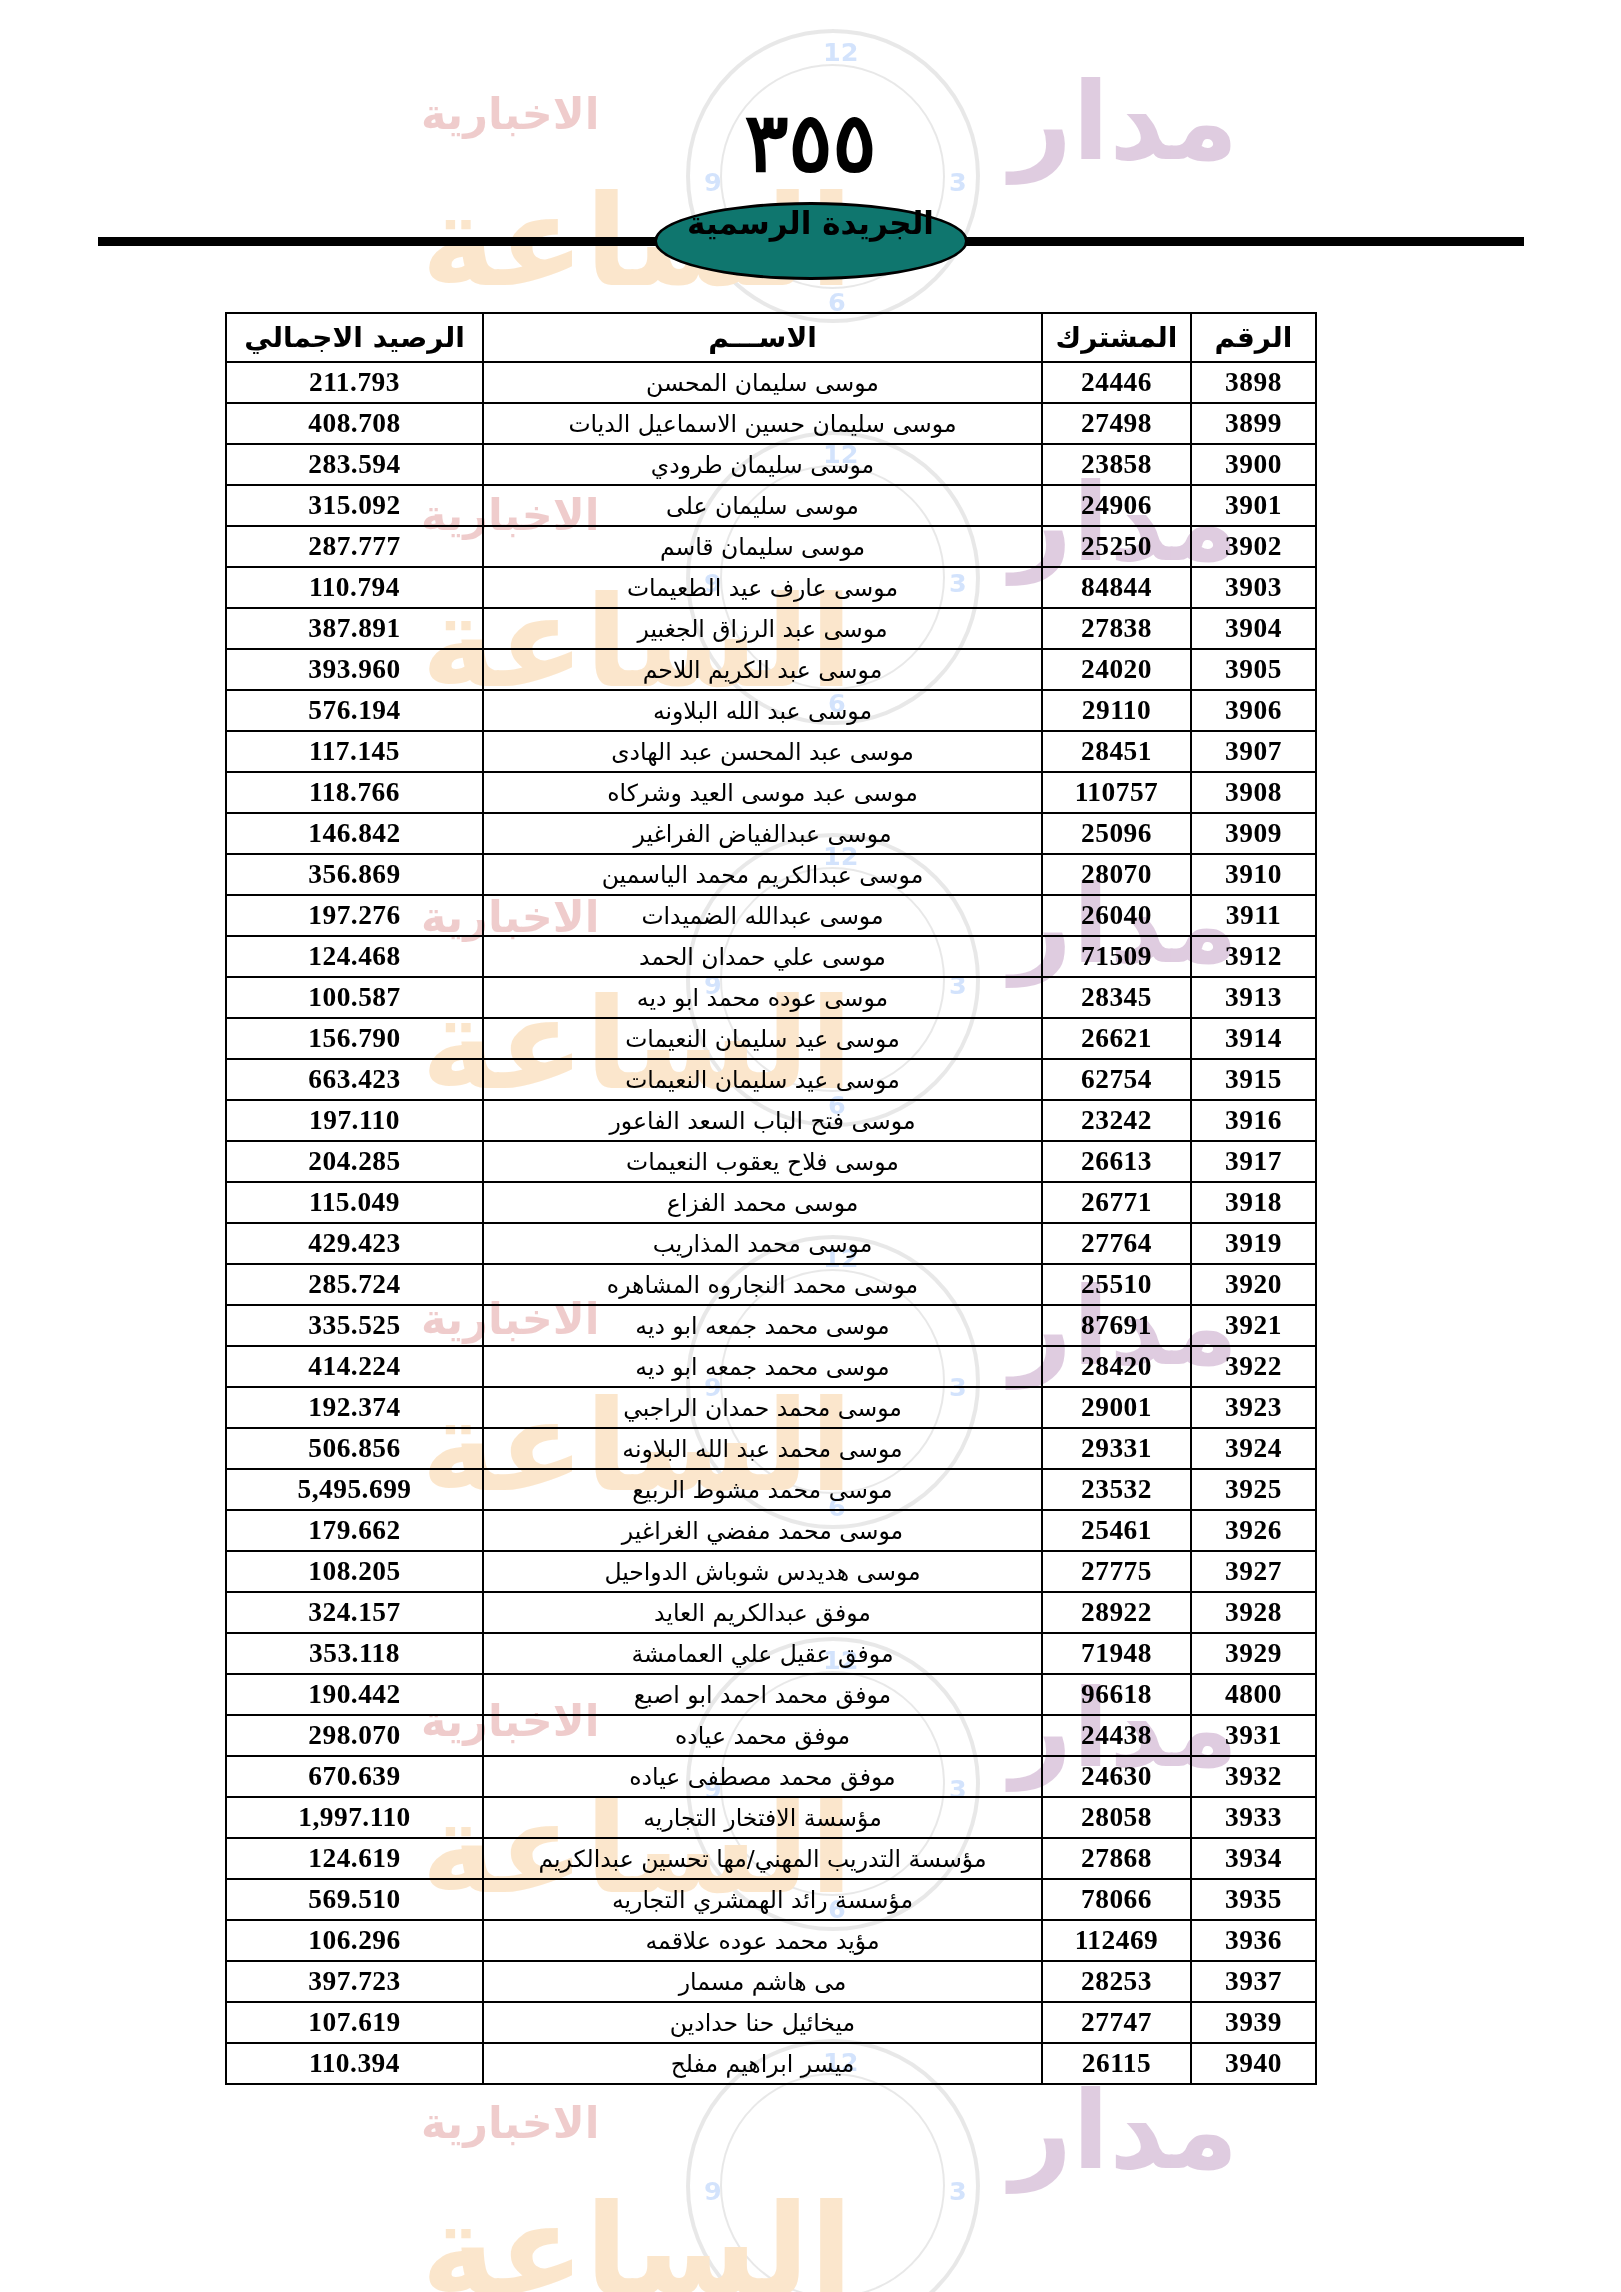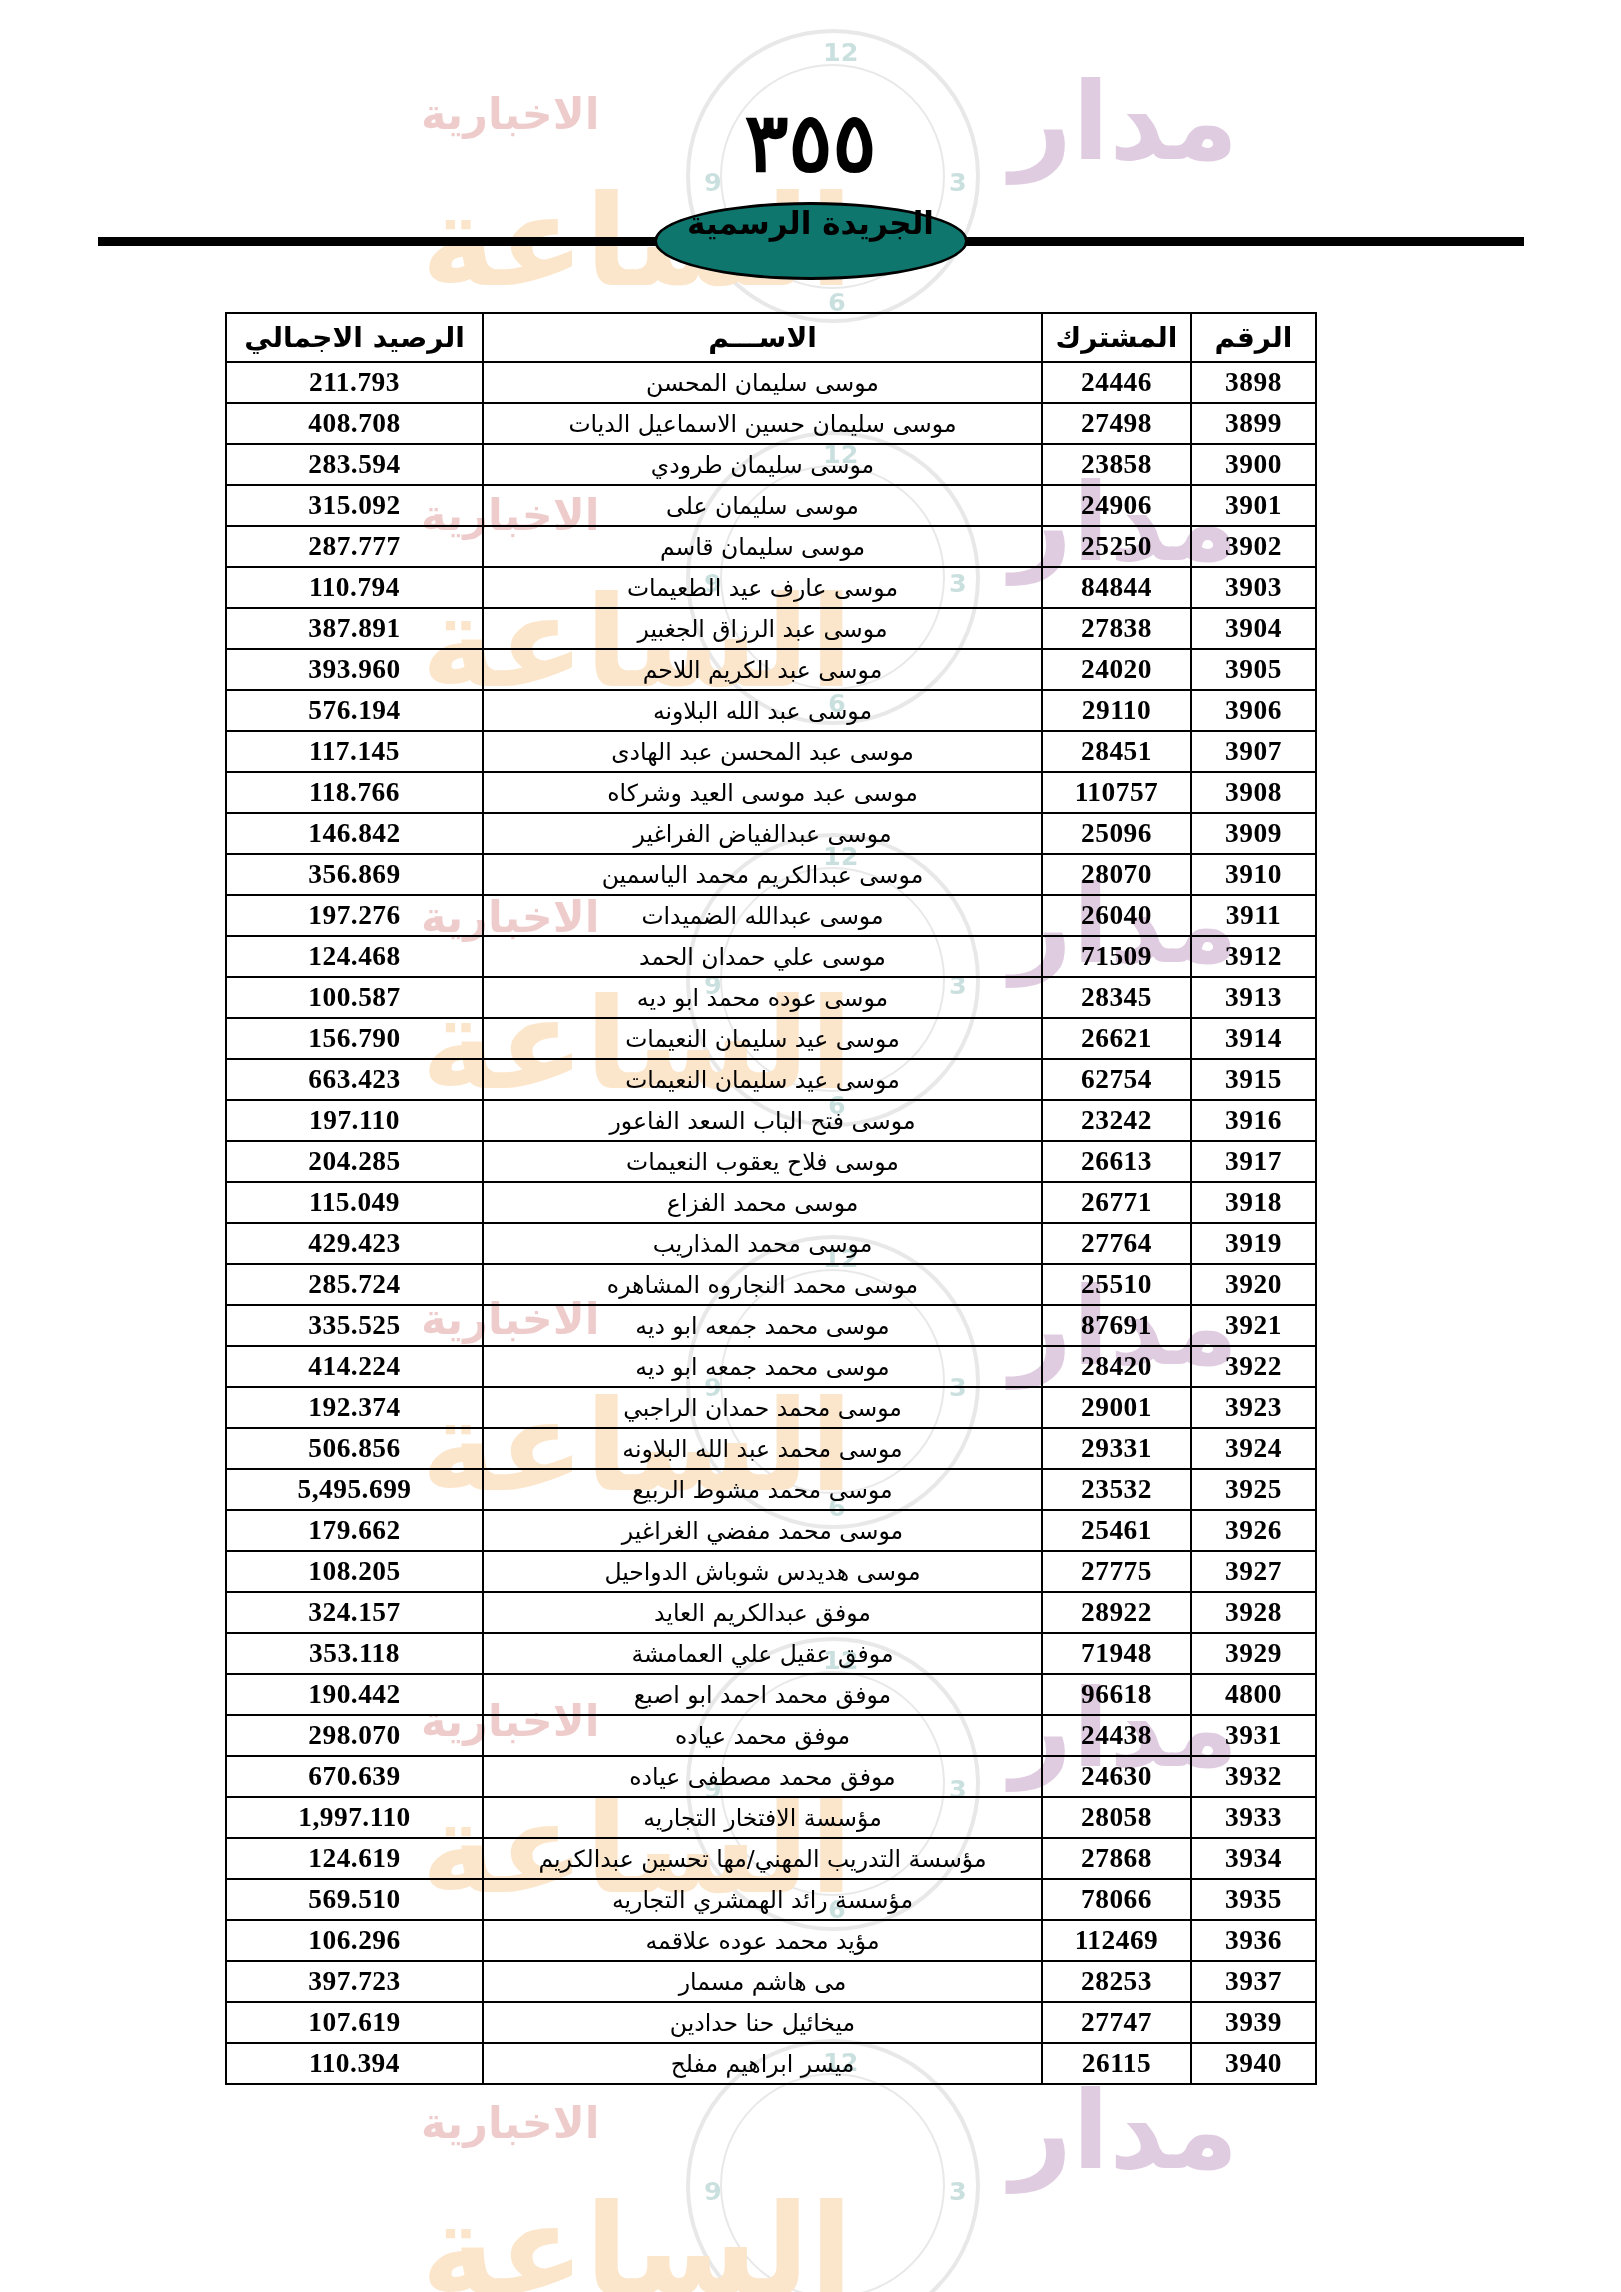--- a/index.html
+++ b/index.html
@@ -10,21 +10,21 @@
     font-family:"DejaVu Sans", sans-serif;
   }
 
   
   .wm-group { position:absolute; left:0; width:1621px; height:353px; opacity:0.22; pointer-events:none; z-index:0; }
   .wm-circle {
     position:absolute; border:4.9px solid #9a9a9a; border-radius:50%;
   }
   .wm-circle.outer { width:294px; height:294px; left:686px; top:9.8px; }
   .wm-circle.inner { width:225px; height:225px; left:720px; top:44px; border-width:2.9px; }
-  .wm-tick { position:absolute; color:#0f766e; font-size:25.5px; font-weight:bold; font-family:"DejaVu Sans",sans-serif; }
+  .wm-tick { position:absolute; color:#3b82f6; font-size:25.5px; font-weight:bold; font-family:"DejaVu Sans",sans-serif; }
   .wm-madar {
     position:absolute; left:1010px; top:39px;
     color:#701a75; font-size:108px; font-weight:bold; letter-spacing:2px;
   }
   .wm-saa {
     position:absolute; left:421px; top:147px;
     color:#f0931e; font-size:127px; font-weight:bold;
   }
   .wm-akhbar {
     position:absolute; left:421px; top:69px;

